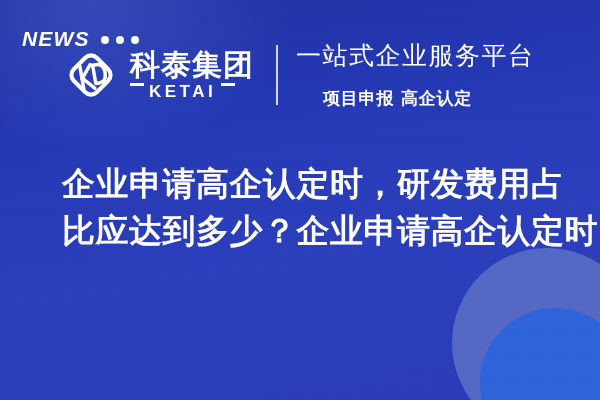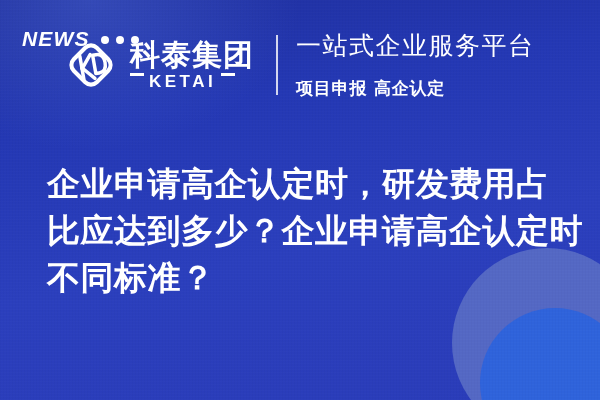--- a/index.html
+++ b/index.html
@@ -87,21 +87,21 @@
     width: 8px;
     height: 8px;
     border-radius: 50%;
     background: #ffffff;
   }
 
   
   #brand-row {
     position: absolute;
     left: 62px;
-    top: 32px;
+    top: 42px;
     display: flex;
     align-items: center;
     z-index: 4;
   }
   #brand-lockup {
     display: flex;
     align-items: center;
     gap: 10px;
   }
   #logo-mark {
@@ -167,26 +167,27 @@
     font-family: "DejaVu Sans", "Liberation Sans", sans-serif;
   }
   #tagline-sub {
     color: #ffffff;
     font-size: 17px;
     font-weight: bold;
     letter-spacing: .8px;
     line-height: 1.1;
     white-space: nowrap;
     font-family: "DejaVu Serif", "Liberation Serif", serif;
+    margin-left: 27px;
   }
 
   
   #headline {
     position: absolute;
-    left: 47px;
+    left: 62px;
     top: 160px;
     width: 488px;
     z-index: 4;
   }
   #headline .hl-line {
     display: block;
     color: #ffffff;
     font-size: 33px;
     font-weight: bold;
     line-height: 47px;
@@ -243,16 +244,15 @@
 
     <div id="tagline-block">
       <div id="tagline-main">一站式企业服务平台</div>
       <div id="tagline-sub">项目申报 高企认定</div>
     </div>
   </div>
 
   <div id="headline">
     <span class="hl-line">企业申请高企认定时，研发费用占</span>
     <span class="hl-line">比应达到多少？企业申请高企认定时</span>
-    <span class="hl-line">不同标准？</span>
   </div>
 
 </div>
 
 </body></html>

